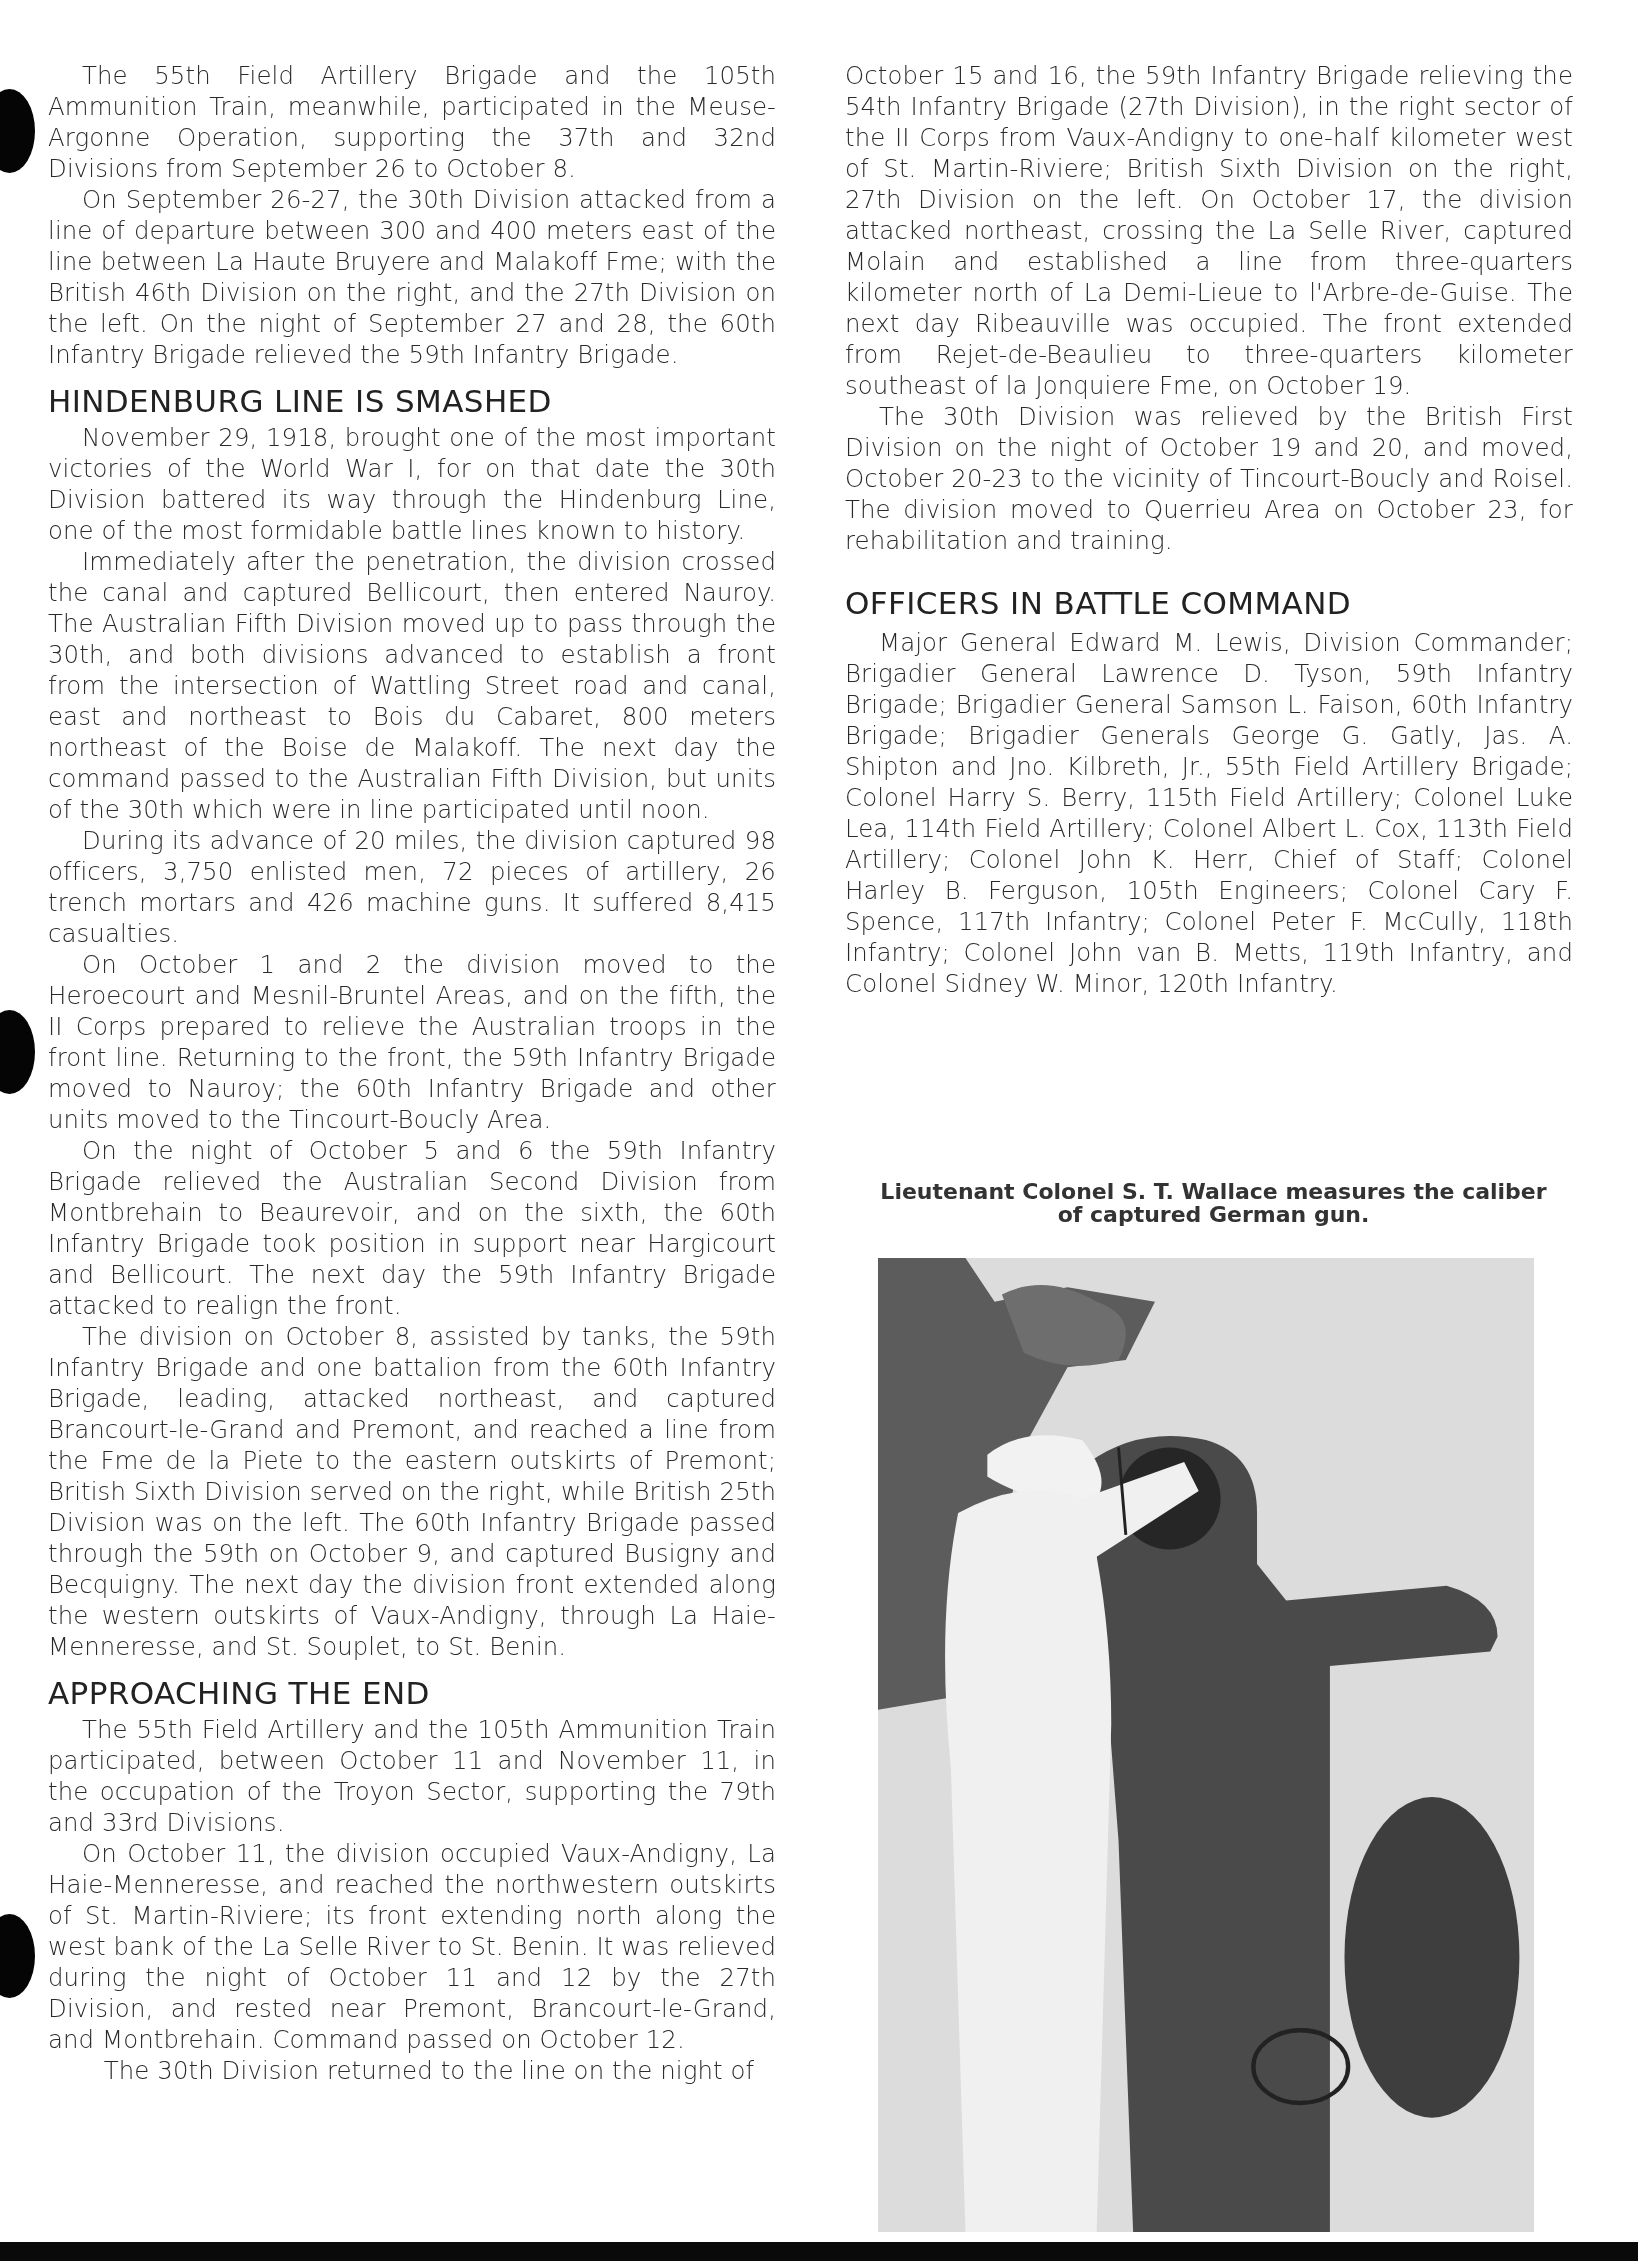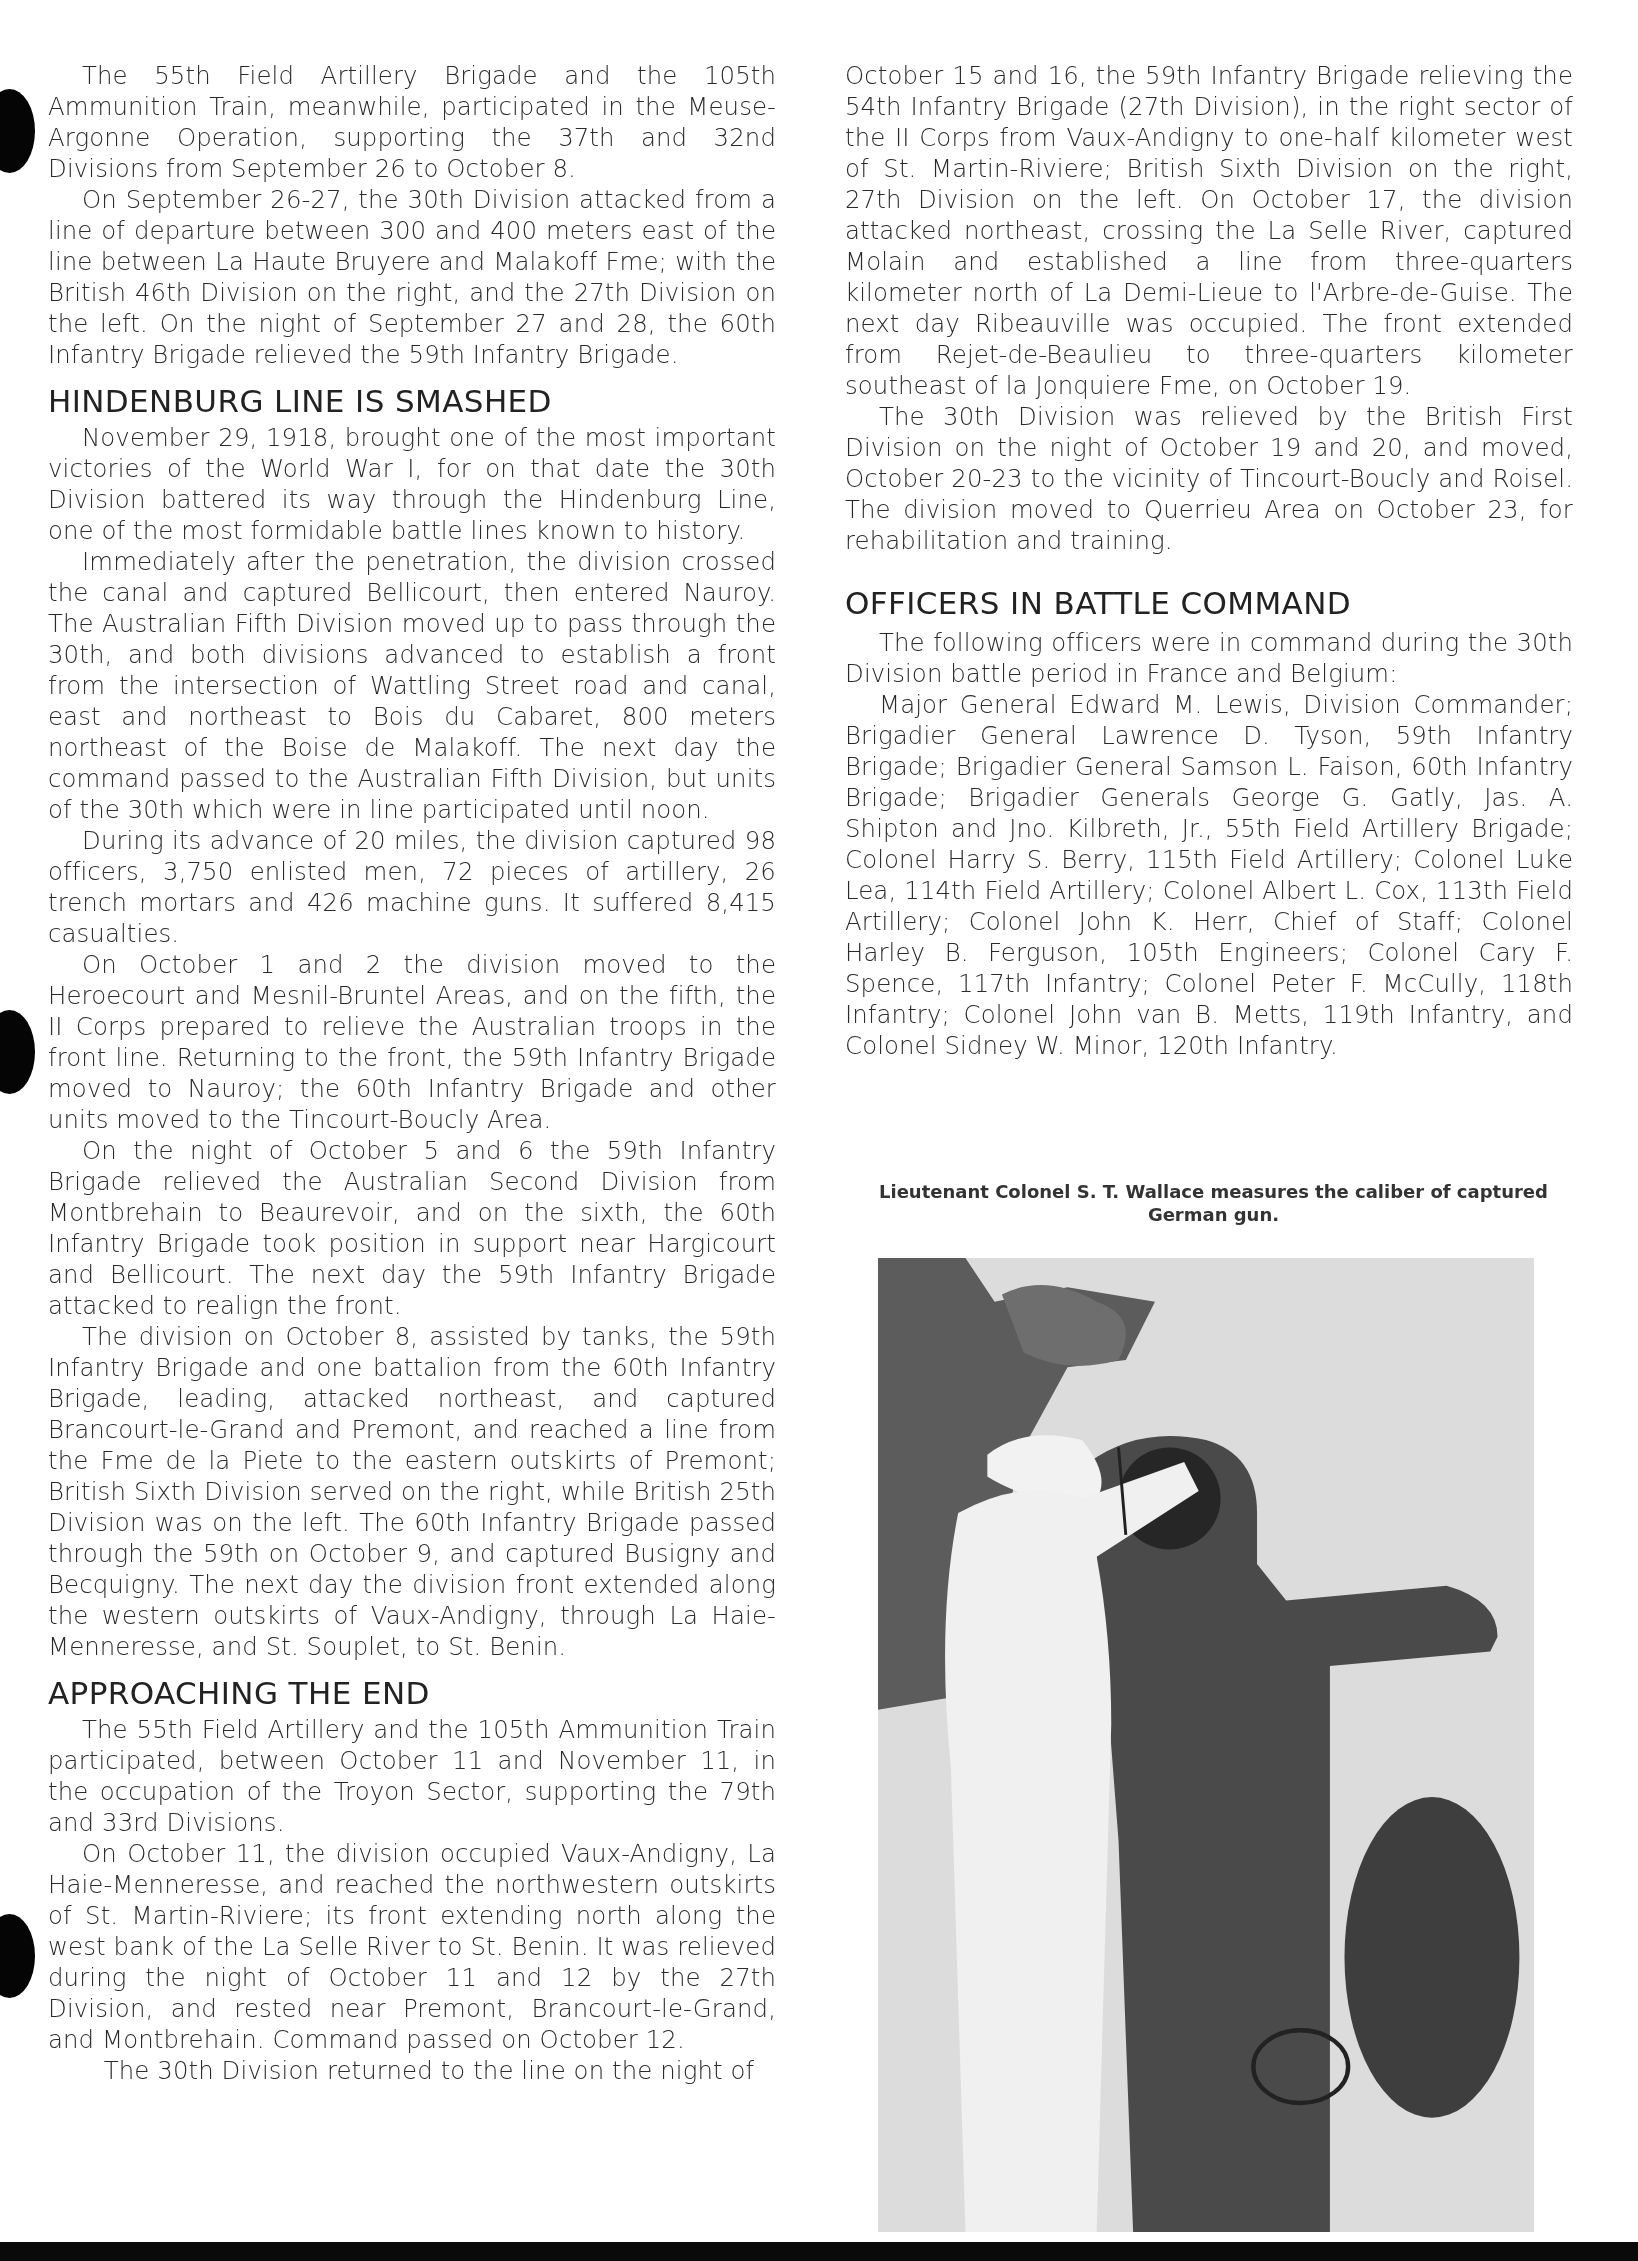--- a/index.html
+++ b/index.html
@@ -5,21 +5,21 @@
     html, body { margin: 0; padding: 0; background: #ffffff; }
     body { width: 1638px; height: 2261px; position: relative; overflow: hidden; font-family: "DejaVu Sans", sans-serif; color: #2a2a2a; }
     .hole { position: absolute; left: -16px; width: 51px; height: 84px; border-radius: 50%; background: #050505; }
     .col { position: absolute; top: 60px; font-size: 24.4px; line-height: 31px; text-align: justify; letter-spacing: 0.1px; font-weight: 300; }
     .col-left { left: 48px; width: 728px; }
     .col-right { left: 845px; width: 728px; }
     .col p { margin: 0; text-indent: 34px; }
     .col p.cont { text-indent: 0; }
     .col h2 { margin: 13px 0 2.9px 0; font-size: 31px; line-height: 36px; font-weight: normal; letter-spacing: 0.4px; color: #222; }
     .col-right h2 { margin-top: 29px; margin-bottom: 5.8px; }
-    .caption { position: absolute; left: 871px; width: 685px; top: 1180px; text-align: center; font-size: 18px; line-height: 23px; font-weight: bold; color: #333; }
+    .caption { position: absolute; left: 871px; width: 685px; top: 1180px; text-align: center; font-size: 22px; line-height: 23px; font-weight: bold; color: #333; }
     .photo { position: absolute; left: 878px; top: 1258px; width: 656px; height: 974px; background: linear-gradient(160deg, #8a8a8a 0%, #cfcfcf 30%, #e4e4e4 60%, #d8d8d8 100%); overflow: hidden; }
     .photo svg { width: 100%; height: 100%; display: block; }
     .bottom-bar { position: absolute; left: 0; right: 0; bottom: 0; height: 19px; background: #0a0a0a; }
   </style>
 </head>
 <body>
 
 <div class="hole" style="top:89px;"></div>
 <div class="hole" style="top:1010px;"></div>
 <div class="hole" style="top:1914px;"></div>
@@ -40,21 +40,20 @@
   <p>The 55th Field Artillery and the 105th Ammunition Train participated, between October 11 and November 11, in the occupation of the Troyon Sector, supporting the 79th and 33rd Divisions.</p>
   <p>On October 11, the division occupied Vaux-Andigny, La Haie-Menneresse, and reached the northwestern outskirts of St. Martin-Riviere; its front extending north along the west bank of the La Selle River to St. Benin. It was relieved during the night of October 11 and 12 by the 27th Division, and rested near Premont, Brancourt-le-Grand, and Montbrehain.  Command passed on October 12.</p>
   <p style="text-align:center;">The 30th Division returned to the line on the night of</p>
 </div>
 
 <div class="col col-right">
   <p class="cont">October 15 and 16, the 59th Infantry Brigade relieving the 54th Infantry Brigade (27th Division), in the right sector of the II Corps from Vaux-Andigny to one-half kilometer west of St. Martin-Riviere; British Sixth Division on the right, 27th Division on the left.  On October 17, the division attacked northeast, crossing the La Selle River, captured Molain and established a line from three-quarters kilometer north of La Demi-Lieue to l'Arbre-de-Guise.  The next day Ribeauville was occupied.  The front extended from Rejet-de-Beaulieu to three-quarters kilometer southeast of la Jonquiere Fme, on October 19.</p>
   <p>The 30th Division was relieved by the British First Division on the night of October 19 and 20, and moved, October 20-23 to the vicinity of Tincourt-Boucly and Roisel.  The division moved to Querrieu Area on October 23, for rehabilitation and training.</p>
 
   <h2>OFFICERS IN BATTLE COMMAND</h2>
-  <p>The following officers were in command during the 30th Division battle period in France and Belgium:</p>
   <p>Major General Edward M. Lewis, Division Commander; Brigadier General Lawrence D. Tyson, 59th Infantry Brigade; Brigadier General Samson L. Faison, 60th Infantry Brigade; Brigadier Generals George G. Gatly, Jas. A. Shipton and Jno. Kilbreth, Jr., 55th Field Artillery Brigade; Colonel Harry S. Berry, 115th Field Artillery; Colonel Luke Lea, 114th Field Artillery; Colonel Albert L. Cox, 113th Field Artillery; Colonel John K. Herr, Chief of Staff; Colonel Harley B. Ferguson, 105th Engineers; Colonel Cary F. Spence, 117th Infantry; Colonel Peter F. McCully, 118th Infantry; Colonel John van B. Metts, 119th Infantry, and Colonel Sidney W. Minor, 120th Infantry.</p>
 </div>
 
 <div class="caption">Lieutenant Colonel S. T. Wallace measures the caliber of captured German gun.</div>
 
 <div class="photo" title="Black-and-white photograph of a man in a light uniform and cap measuring the muzzle of a large captured German artillery piece, trees in background">
   <svg viewBox="0 0 900 1337" preserveAspectRatio="none">
     <rect x="0" y="0" width="900" height="1337" fill="#dcdcdc"></rect>
 
     <path d="M0,0 L120,0 L160,60 L260,40 L380,60 L340,140 L260,150 L200,260 L160,420 L120,600 L0,620 Z" fill="#5c5c5c"></path>

